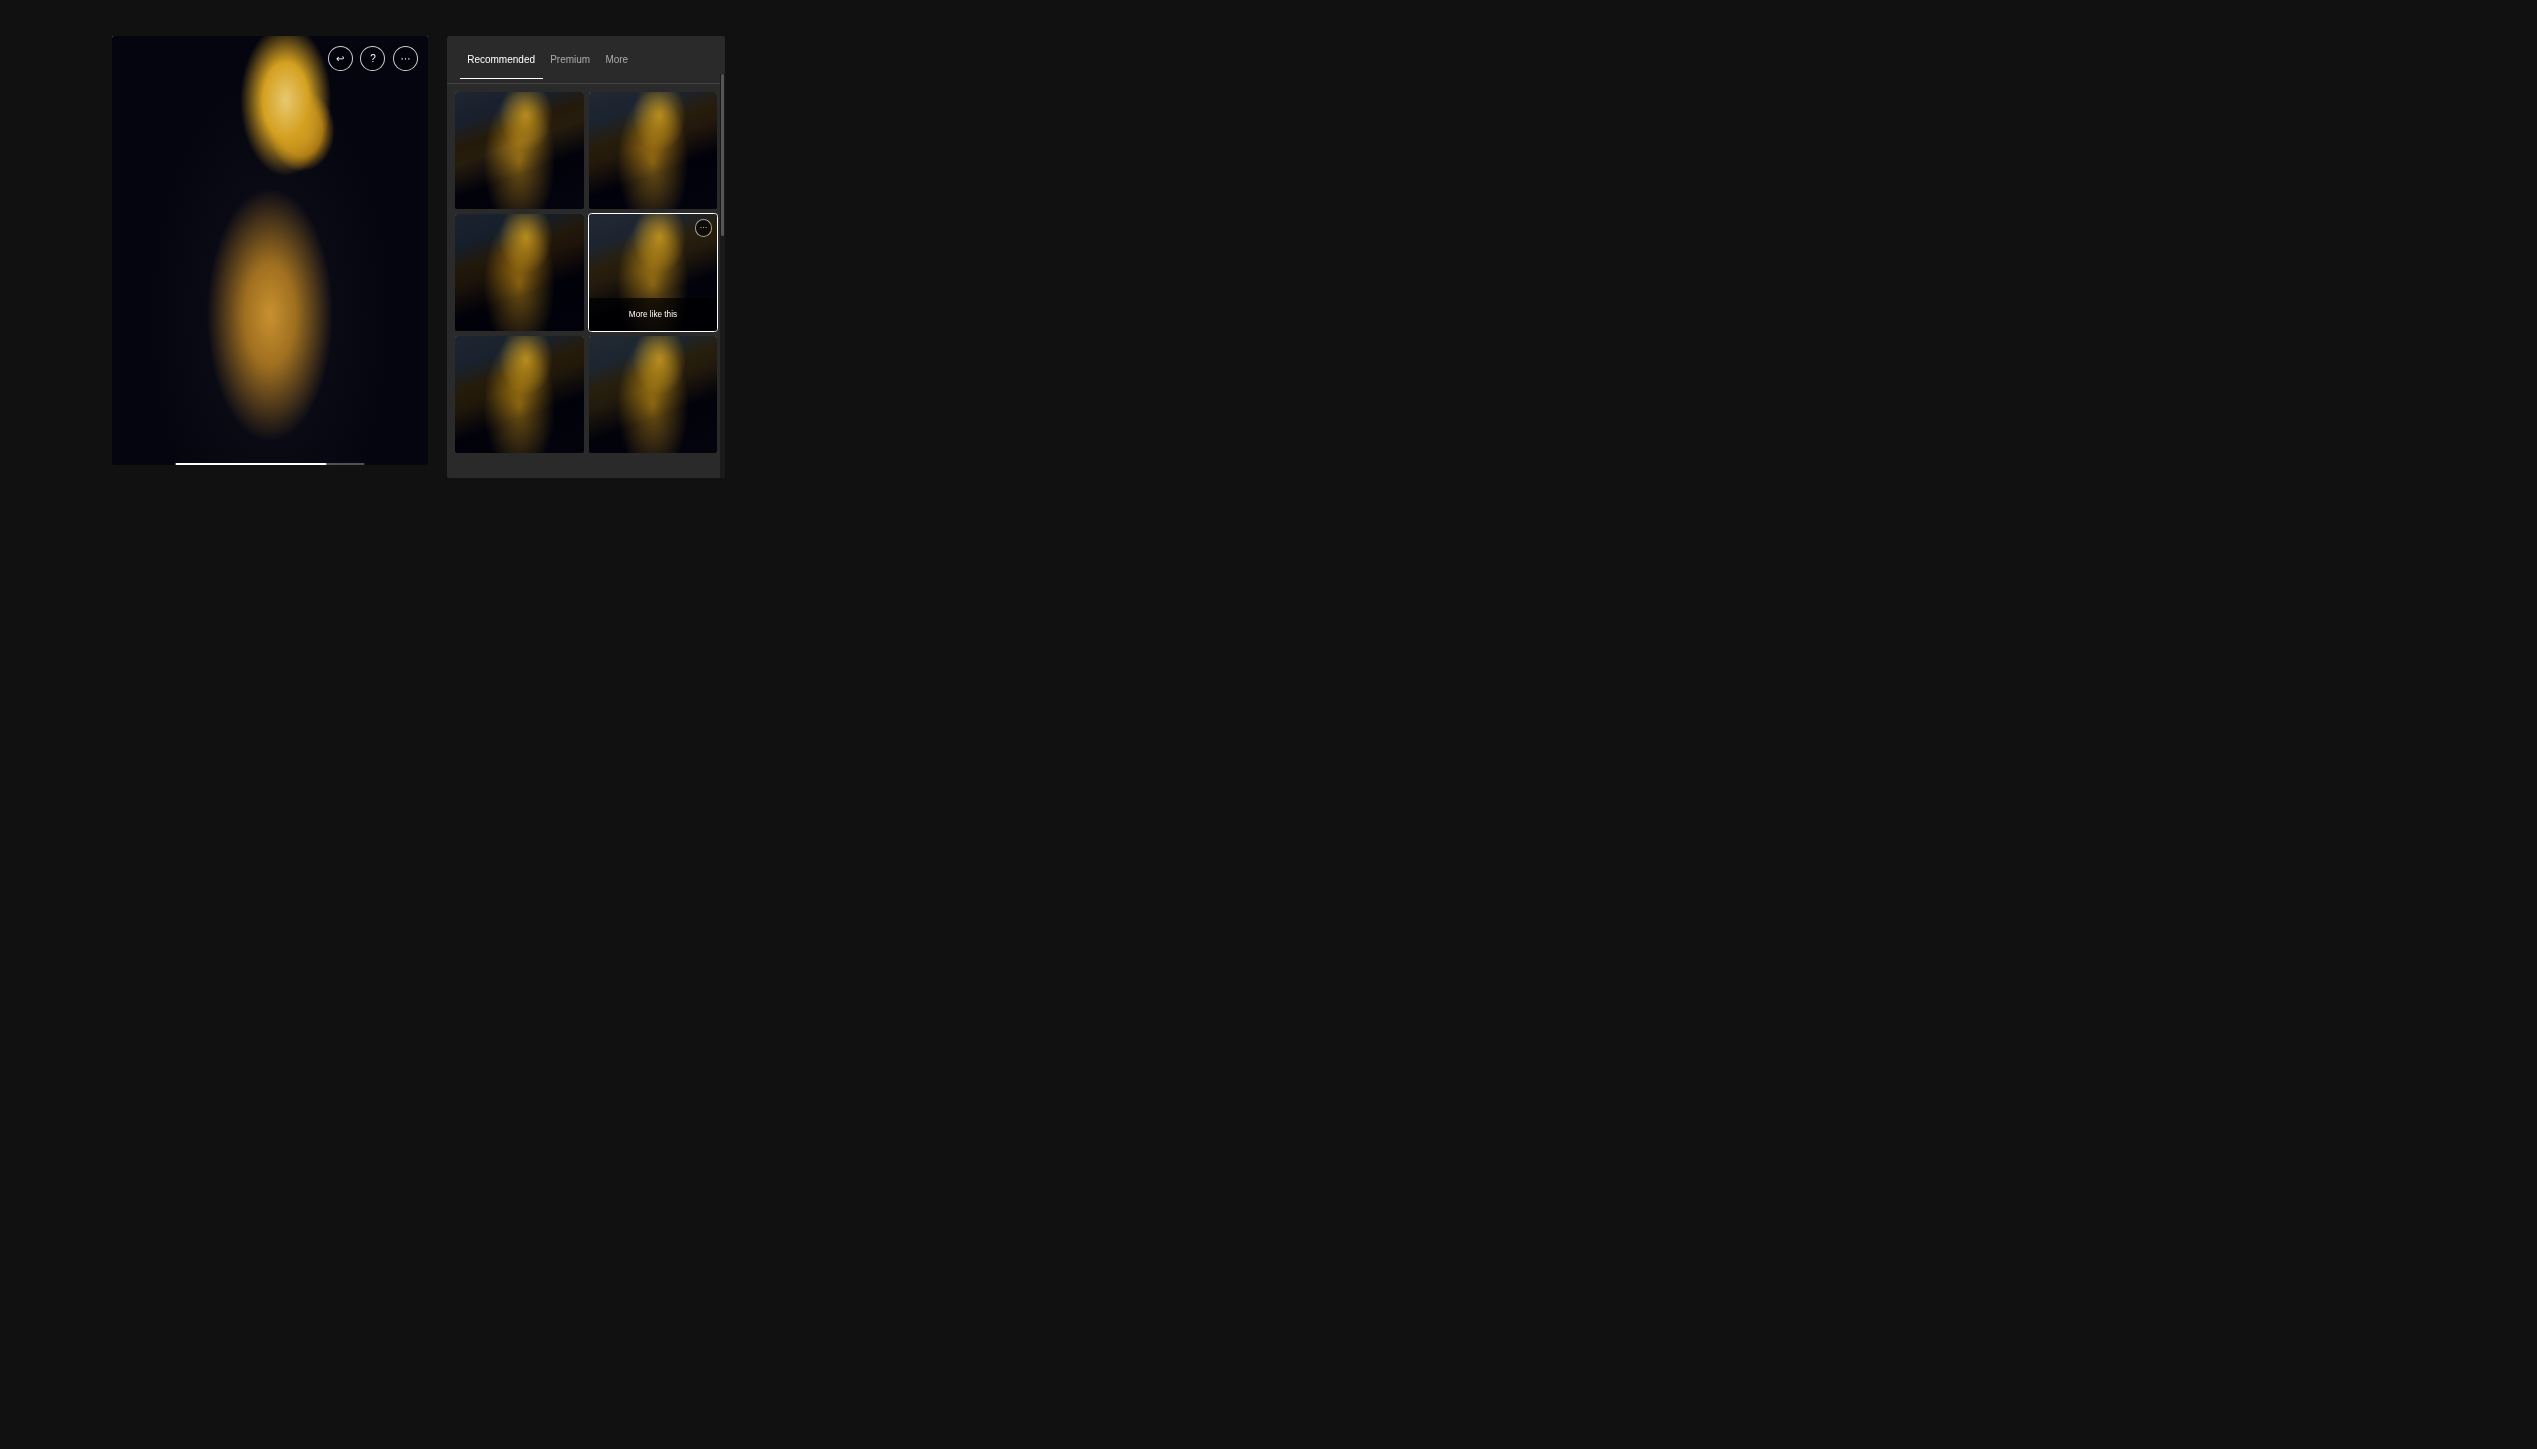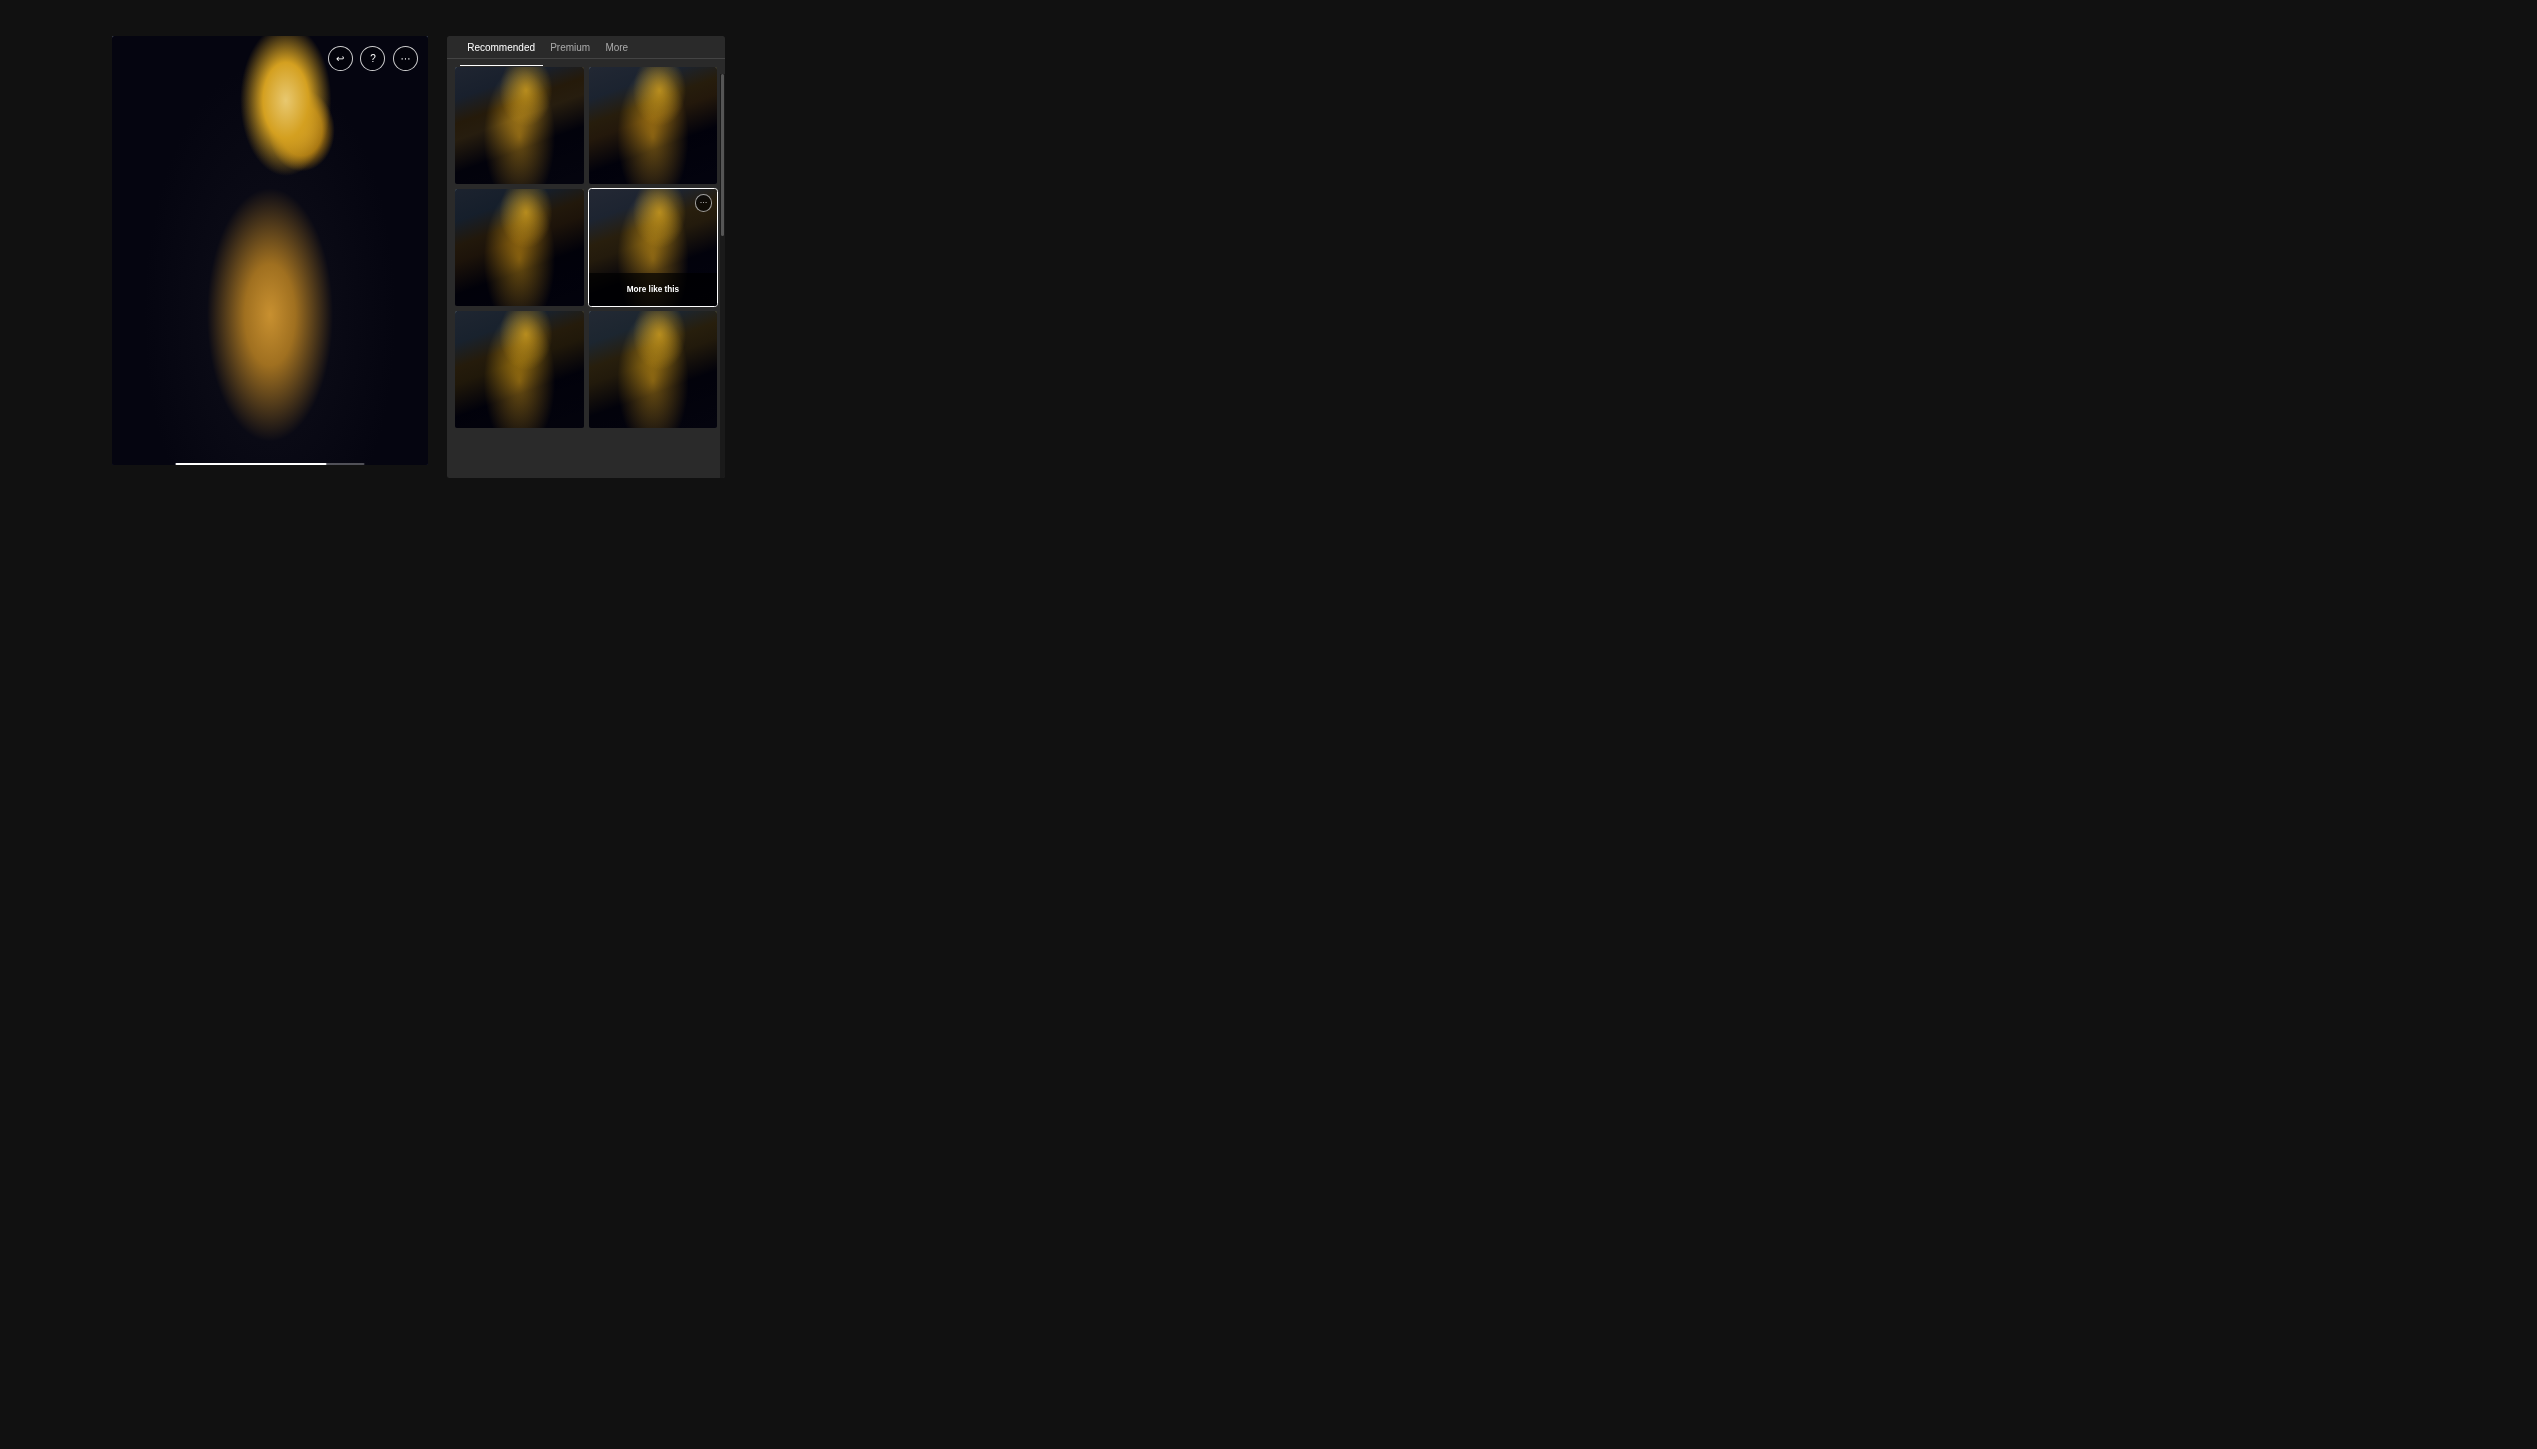--- a/index.html
+++ b/index.html
@@ -164,21 +164,21 @@
       flex-direction: column;
       overflow: hidden;
       position: relative;
     }
 
     
     .tabs-header {
       display: flex;
       align-items: center;
       padding: 0 12.6px;
-      height: 23px;
+      height: 48px;
       border-bottom: 0.6px solid #444;
       flex-shrink: 0;
       position: relative;
     }
 
     .tab-item {
       padding: 0 7.6px;
       height: 38px;
       display: flex;
       align-items: center;
@@ -312,21 +312,20 @@
       bottom: 0;
       left: 0;
       right: 0;
       background: rgba(0,0,0,0.7);
       display: flex;
       align-items: center;
       justify-content: center;
       padding: 12px;
       font-size: 8.2px;
       color: white;
-      font-weight: bold;
     }
 
     .thumb-dots-btn {
       position: absolute;
       top: 5px;
       right: 5px;
       width: 17.7px;
       height: 17.7px;
       border-radius: 50%;
       background: rgba(0,0,0,0.6);

